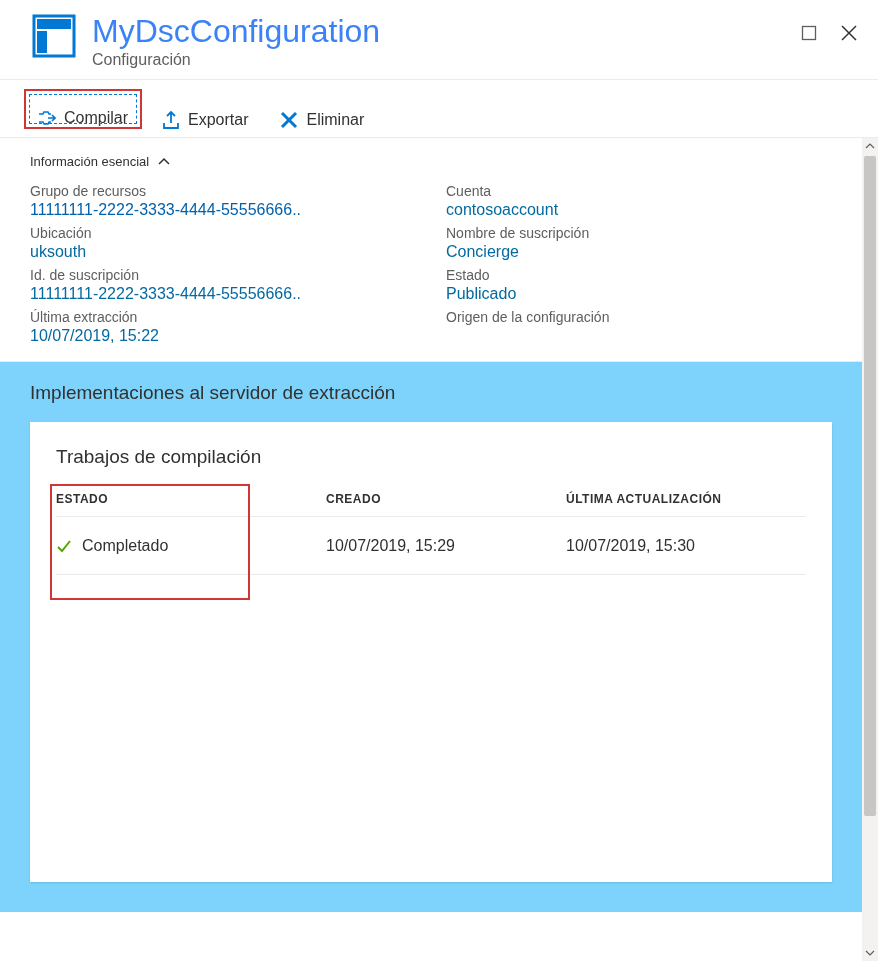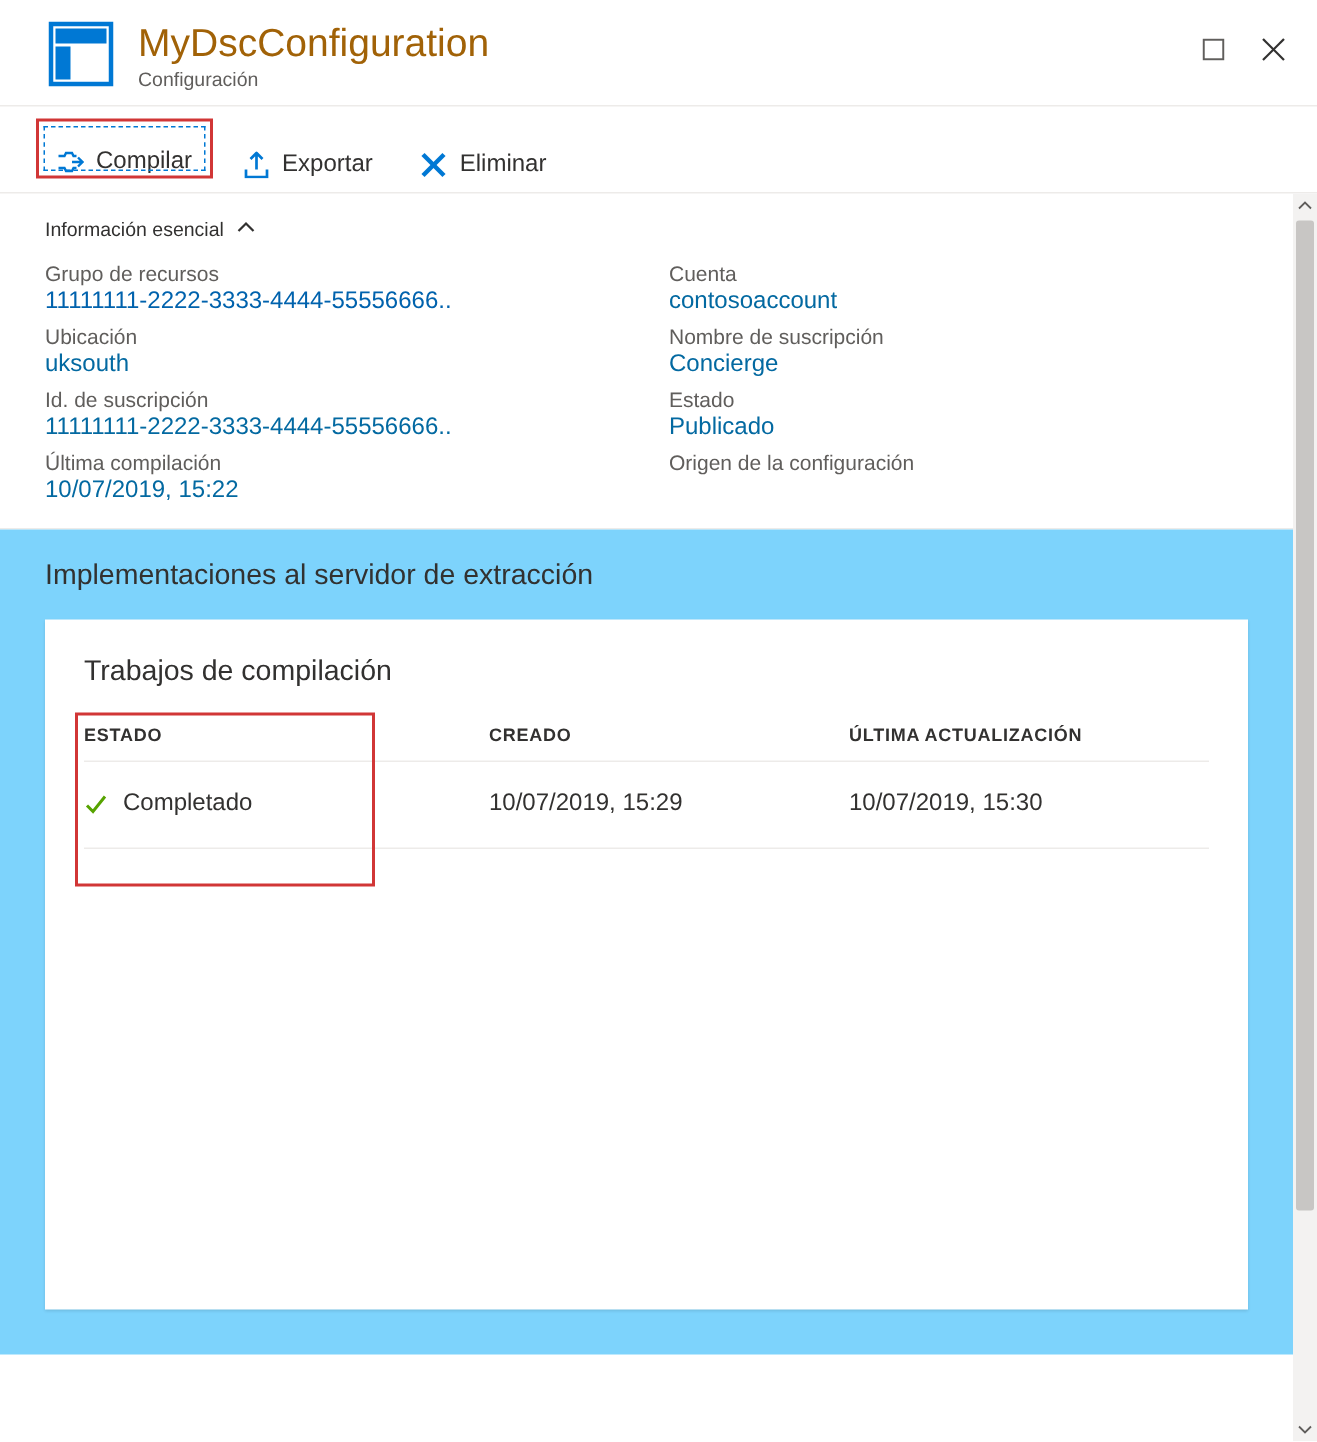--- a/index.html
+++ b/index.html
@@ -30,27 +30,27 @@
   border-bottom: 1px solid #edebe9;
 }
 .title-icon {
   width: 44px;
   height: 44px;
   margin-right: 16px;
   flex-shrink:0;
 }
 .title-text-block { flex:1; min-width:0; }
 .title-heading {
-  font-size: 26px;
+  font-size: 32px;
   font-weight: 400;
-  color:#a16207;
+  color:#3b82f6;
   line-height:1.1;
 }
 .title-sub {
-  font-size: 13px;
+  font-size: 16px;
   color:#605e5c;
   margin-top:2px;
 }
 .title-controls {
   display:flex;
   gap: 18px;
   align-items:center;
   padding-top:8px;
 }
 .title-controls .ctrl {
@@ -273,21 +273,21 @@
               </div>
               <div class="ess-item">
                 <div class="ess-label">Ubicación</div>
                 <div class="ess-value">uksouth</div>
               </div>
               <div class="ess-item">
                 <div class="ess-label">Id. de suscripción</div>
                 <div class="ess-value">11111111-2222-3333-4444-55556666..</div>
               </div>
               <div class="ess-item">
-                <div class="ess-label">Última compilación</div>
+                <div class="ess-label">Última extracción</div>
                 <div class="ess-value">10/07/2019, 15:22</div>
               </div>
             </div>
           <div id="ess-right">
               <div class="ess-item">
                 <div class="ess-label">Cuenta</div>
                 <div class="ess-value">contosoaccount</div>
               </div>
               <div class="ess-item">
                 <div class="ess-label">Nombre de suscripción</div>

